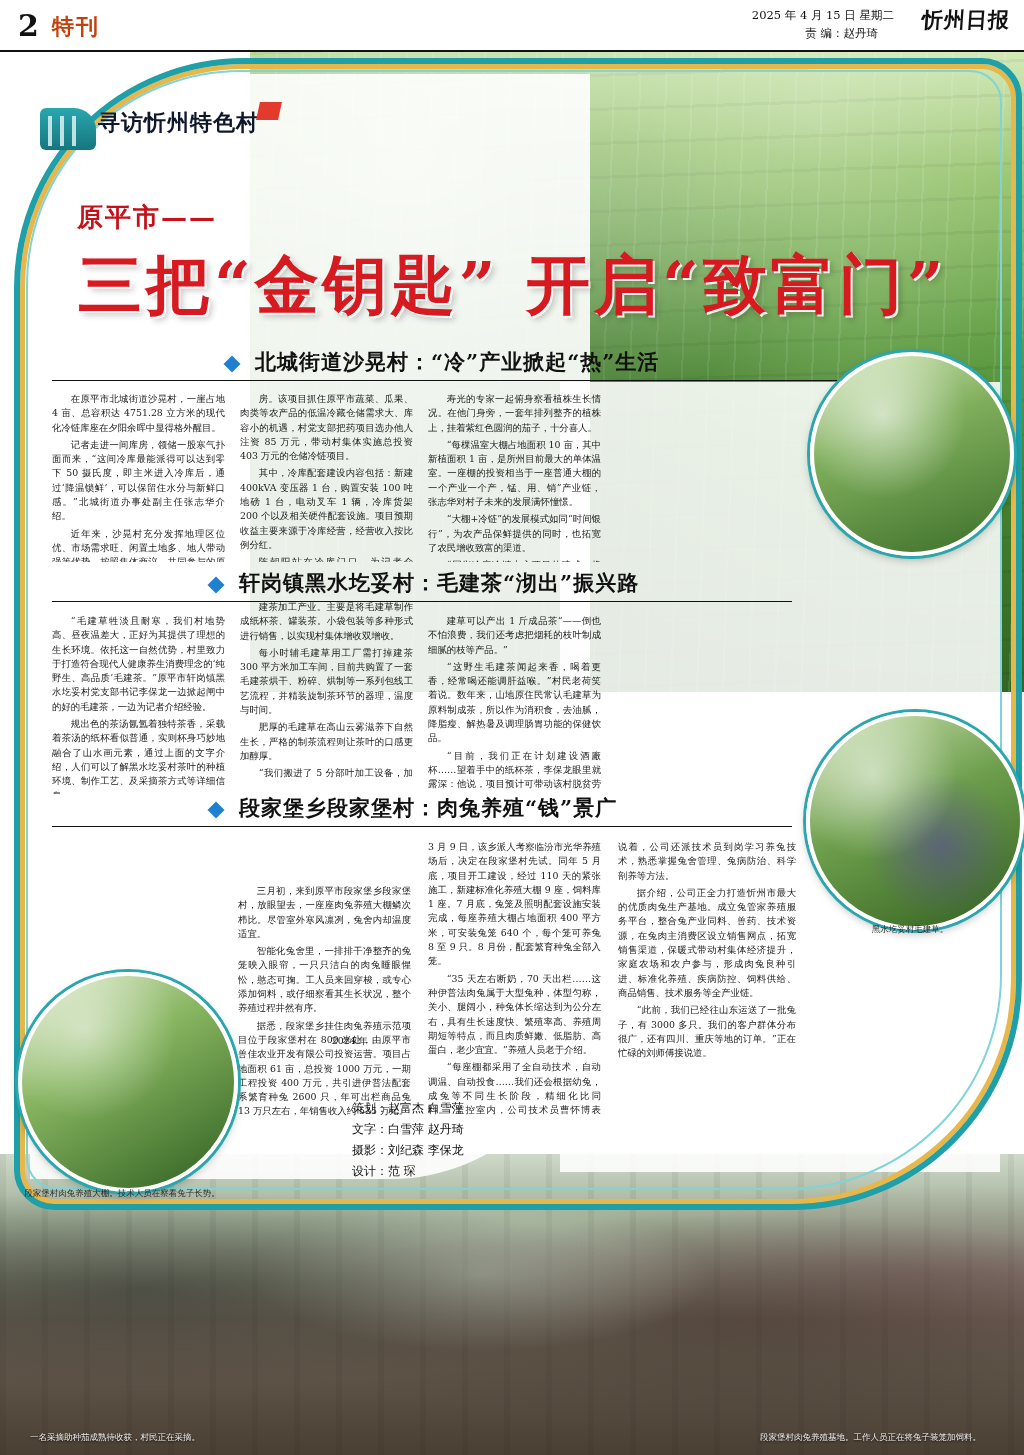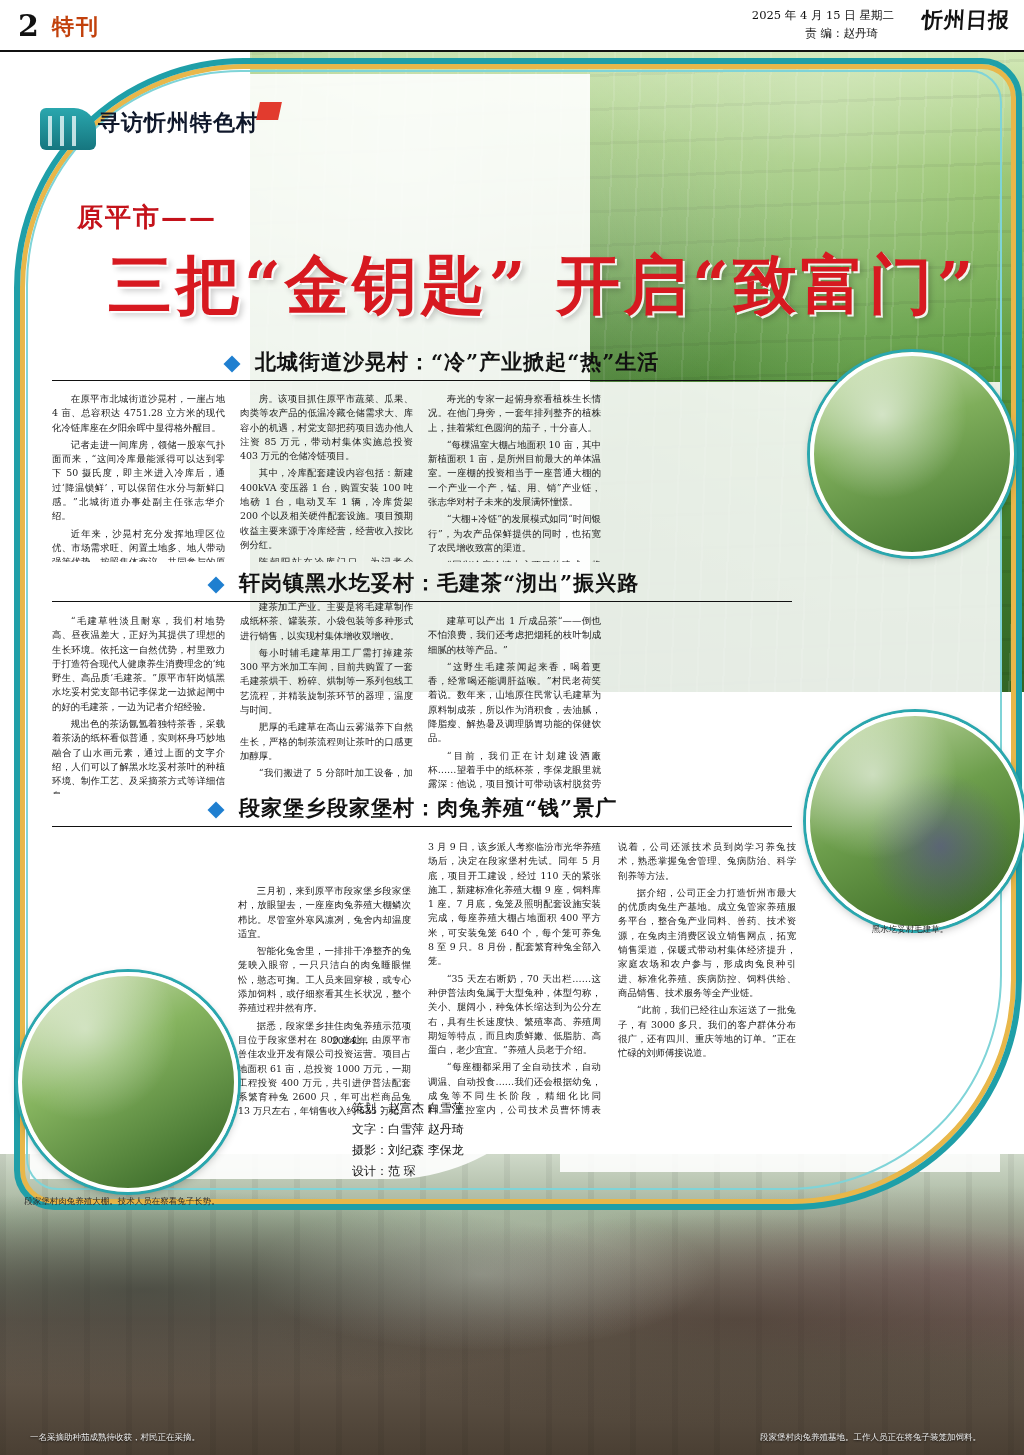--- a/index.html
+++ b/index.html
@@ -143,21 +143,20 @@
     font-size:26px;font-weight:bold;color:#c4121a;letter-spacing:2px;margin-left:39px;
   }
   .headline{
     position:absolute;left:78px;top:190px;width:780px;
     text-align:center;
     font-size:64px;font-weight:bold;color:#d71920;
     font-family:"DejaVu Serif",serif;
     letter-spacing:4px;
     text-shadow:2px 2px 0 rgba(255,255,255,.9), 4px 4px 6px rgba(0,0,0,.22);
     white-space:nowrap;
-    margin-left:30px;
   }
 
   
   .sec-title{
     position:absolute;
     font-size:21px;font-weight:bold;color:#111;letter-spacing:1px;
     white-space:nowrap;
   }
   .sec-diamond{
     position:absolute;width:12px;height:12px;background:#1f7fd0;
@@ -322,21 +321,21 @@
     <p style="text-indent:0;">说着，公司还派技术员到岗学习养兔技术，熟悉掌握兔舍管理、兔病防治、科学剖养等方法。</p>
     <p>据介绍，公司正全力打造忻州市最大的优质肉兔生产基地。成立兔管家养殖服务平台，整合兔产业同料、兽药、技术资源，在兔肉主消费区设立销售网点，拓宽销售渠道，保暖式带动村集体经济提升，家庭农场和农户参与，形成肉兔良种引进、标准化养殖、疾病防控、饲料供给、商品销售、技术服务等全产业链。</p>
     <p>“此前，我们已经往山东运送了一批兔子，有 3000 多只。我们的客户群体分布很广，还有四川、重庆等地的订单。”正在忙碌的刘师傅接说道。</p>
 
   </div>
 
   <div class="round-photo rp1"></div>
   <div class="round-photo rp2"></div>
   <div class="rp-cap" style="left:810px;top:872px;">黑水圪妥村毛建草。</div>
   <div class="round-photo rp3"></div>
-  <div class="rp-cap" style="left:22px;top:1136px;margin-top:8px;">段家堡村肉兔养殖大棚。技术人员在察看兔子长势。</div>
+  <div class="rp-cap" style="left:22px;top:1136px;">段家堡村肉兔养殖大棚。技术人员在察看兔子长势。</div>
 
   <div class="credits">
     <div>策划：赵富杰  白雪萍</div>
     <div>文字：白雪萍  赵丹琦</div>
     <div>摄影：刘纪森  李保龙</div>
     <div>设计：范  琛</div>
   </div>
 
 </div>
 

